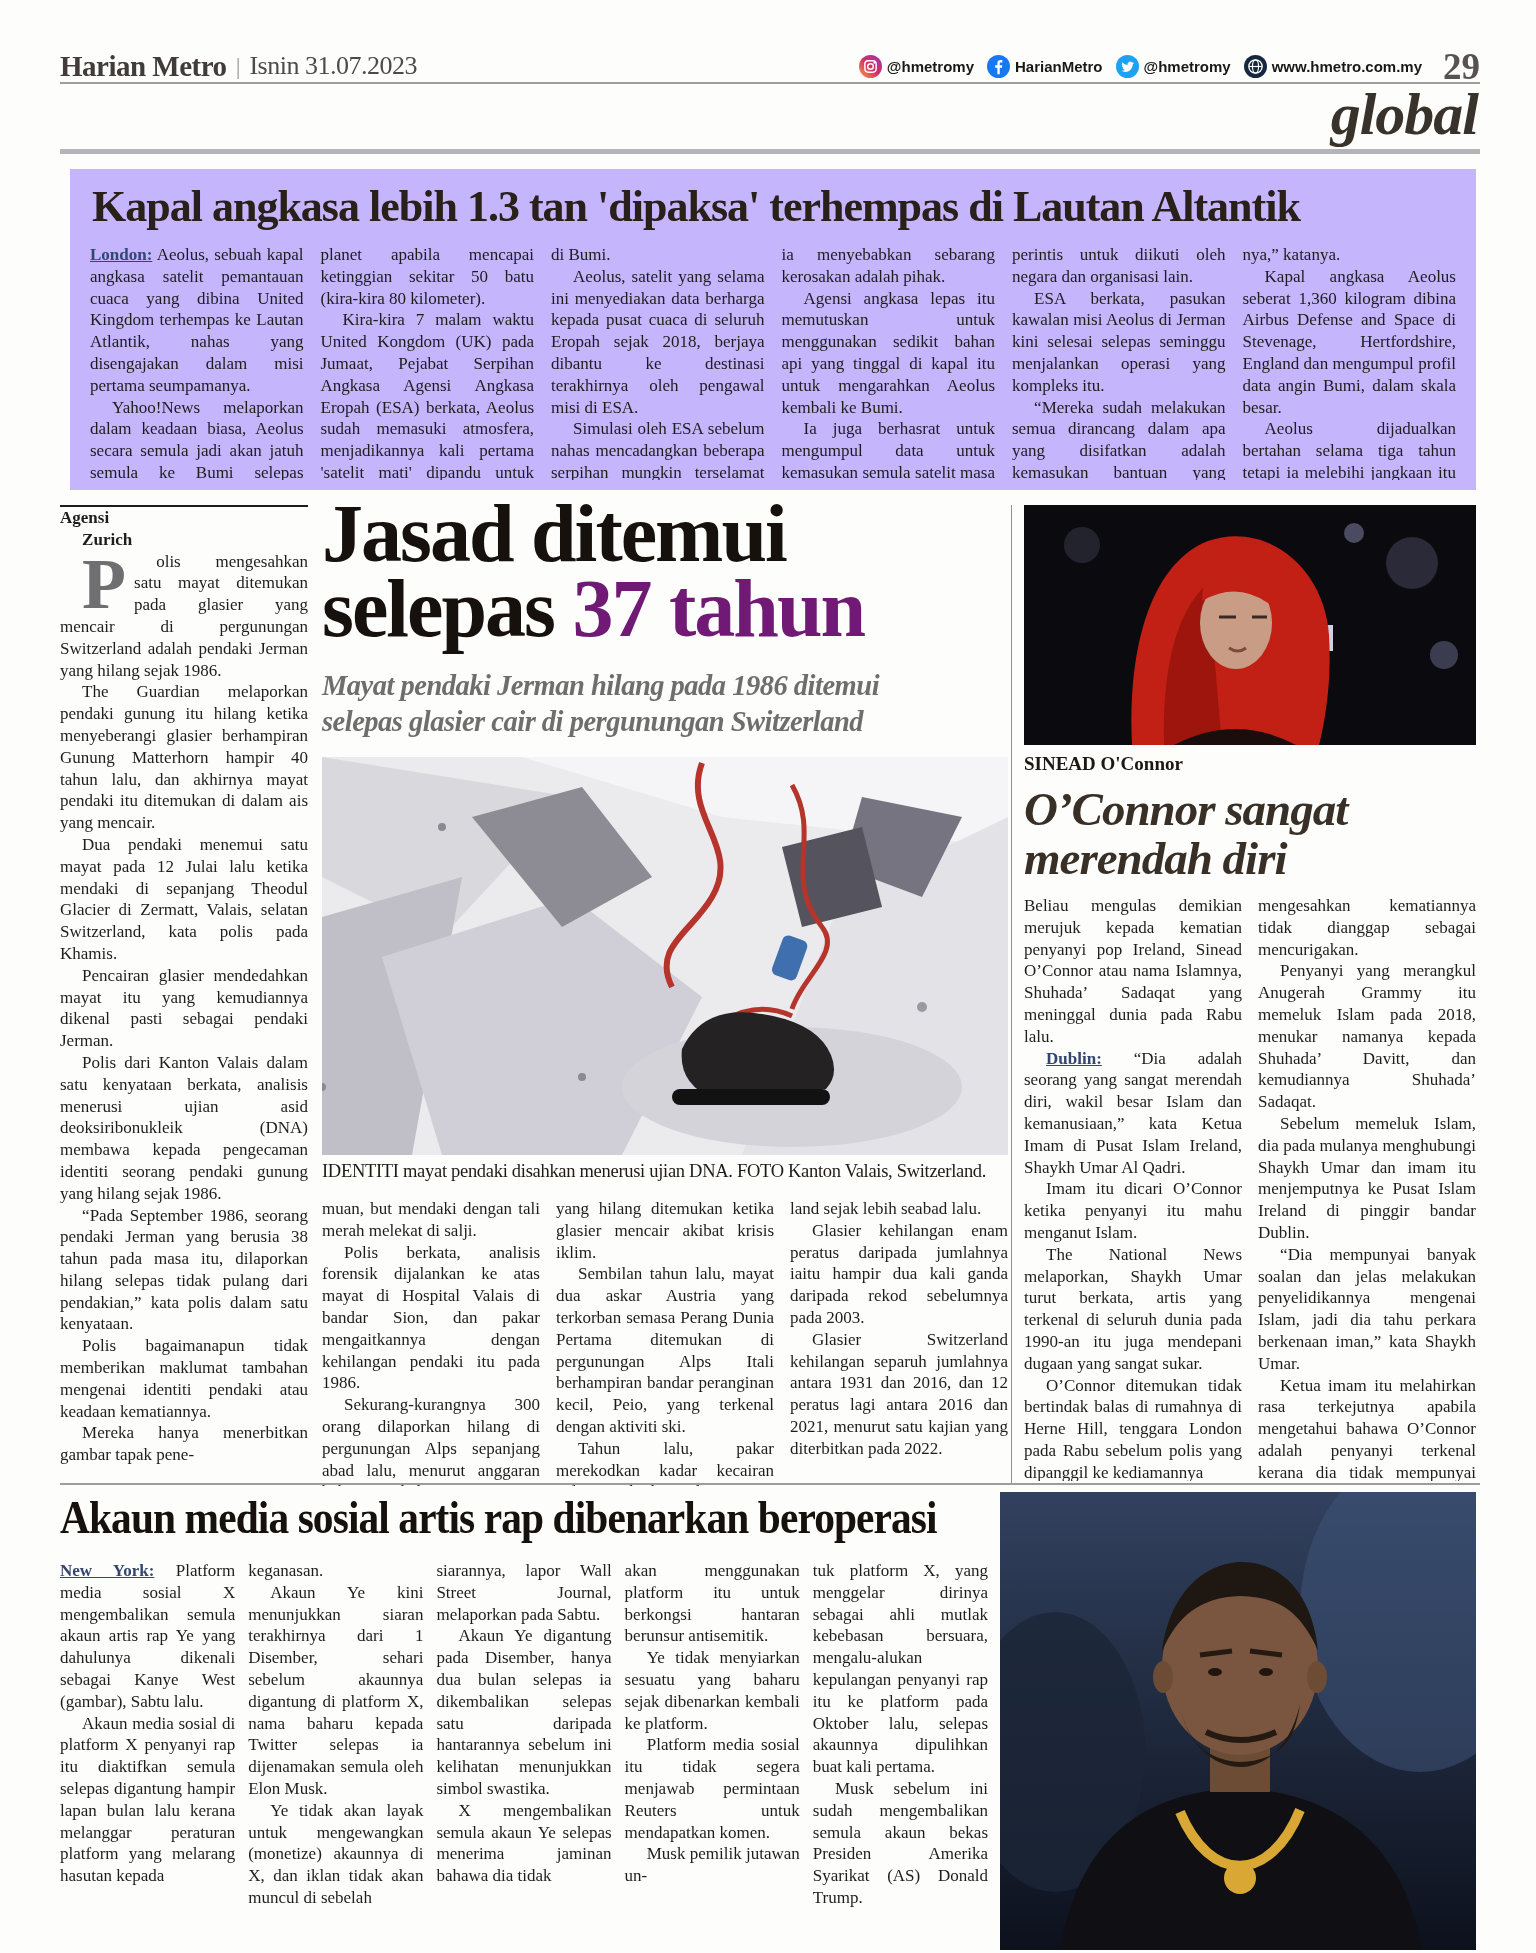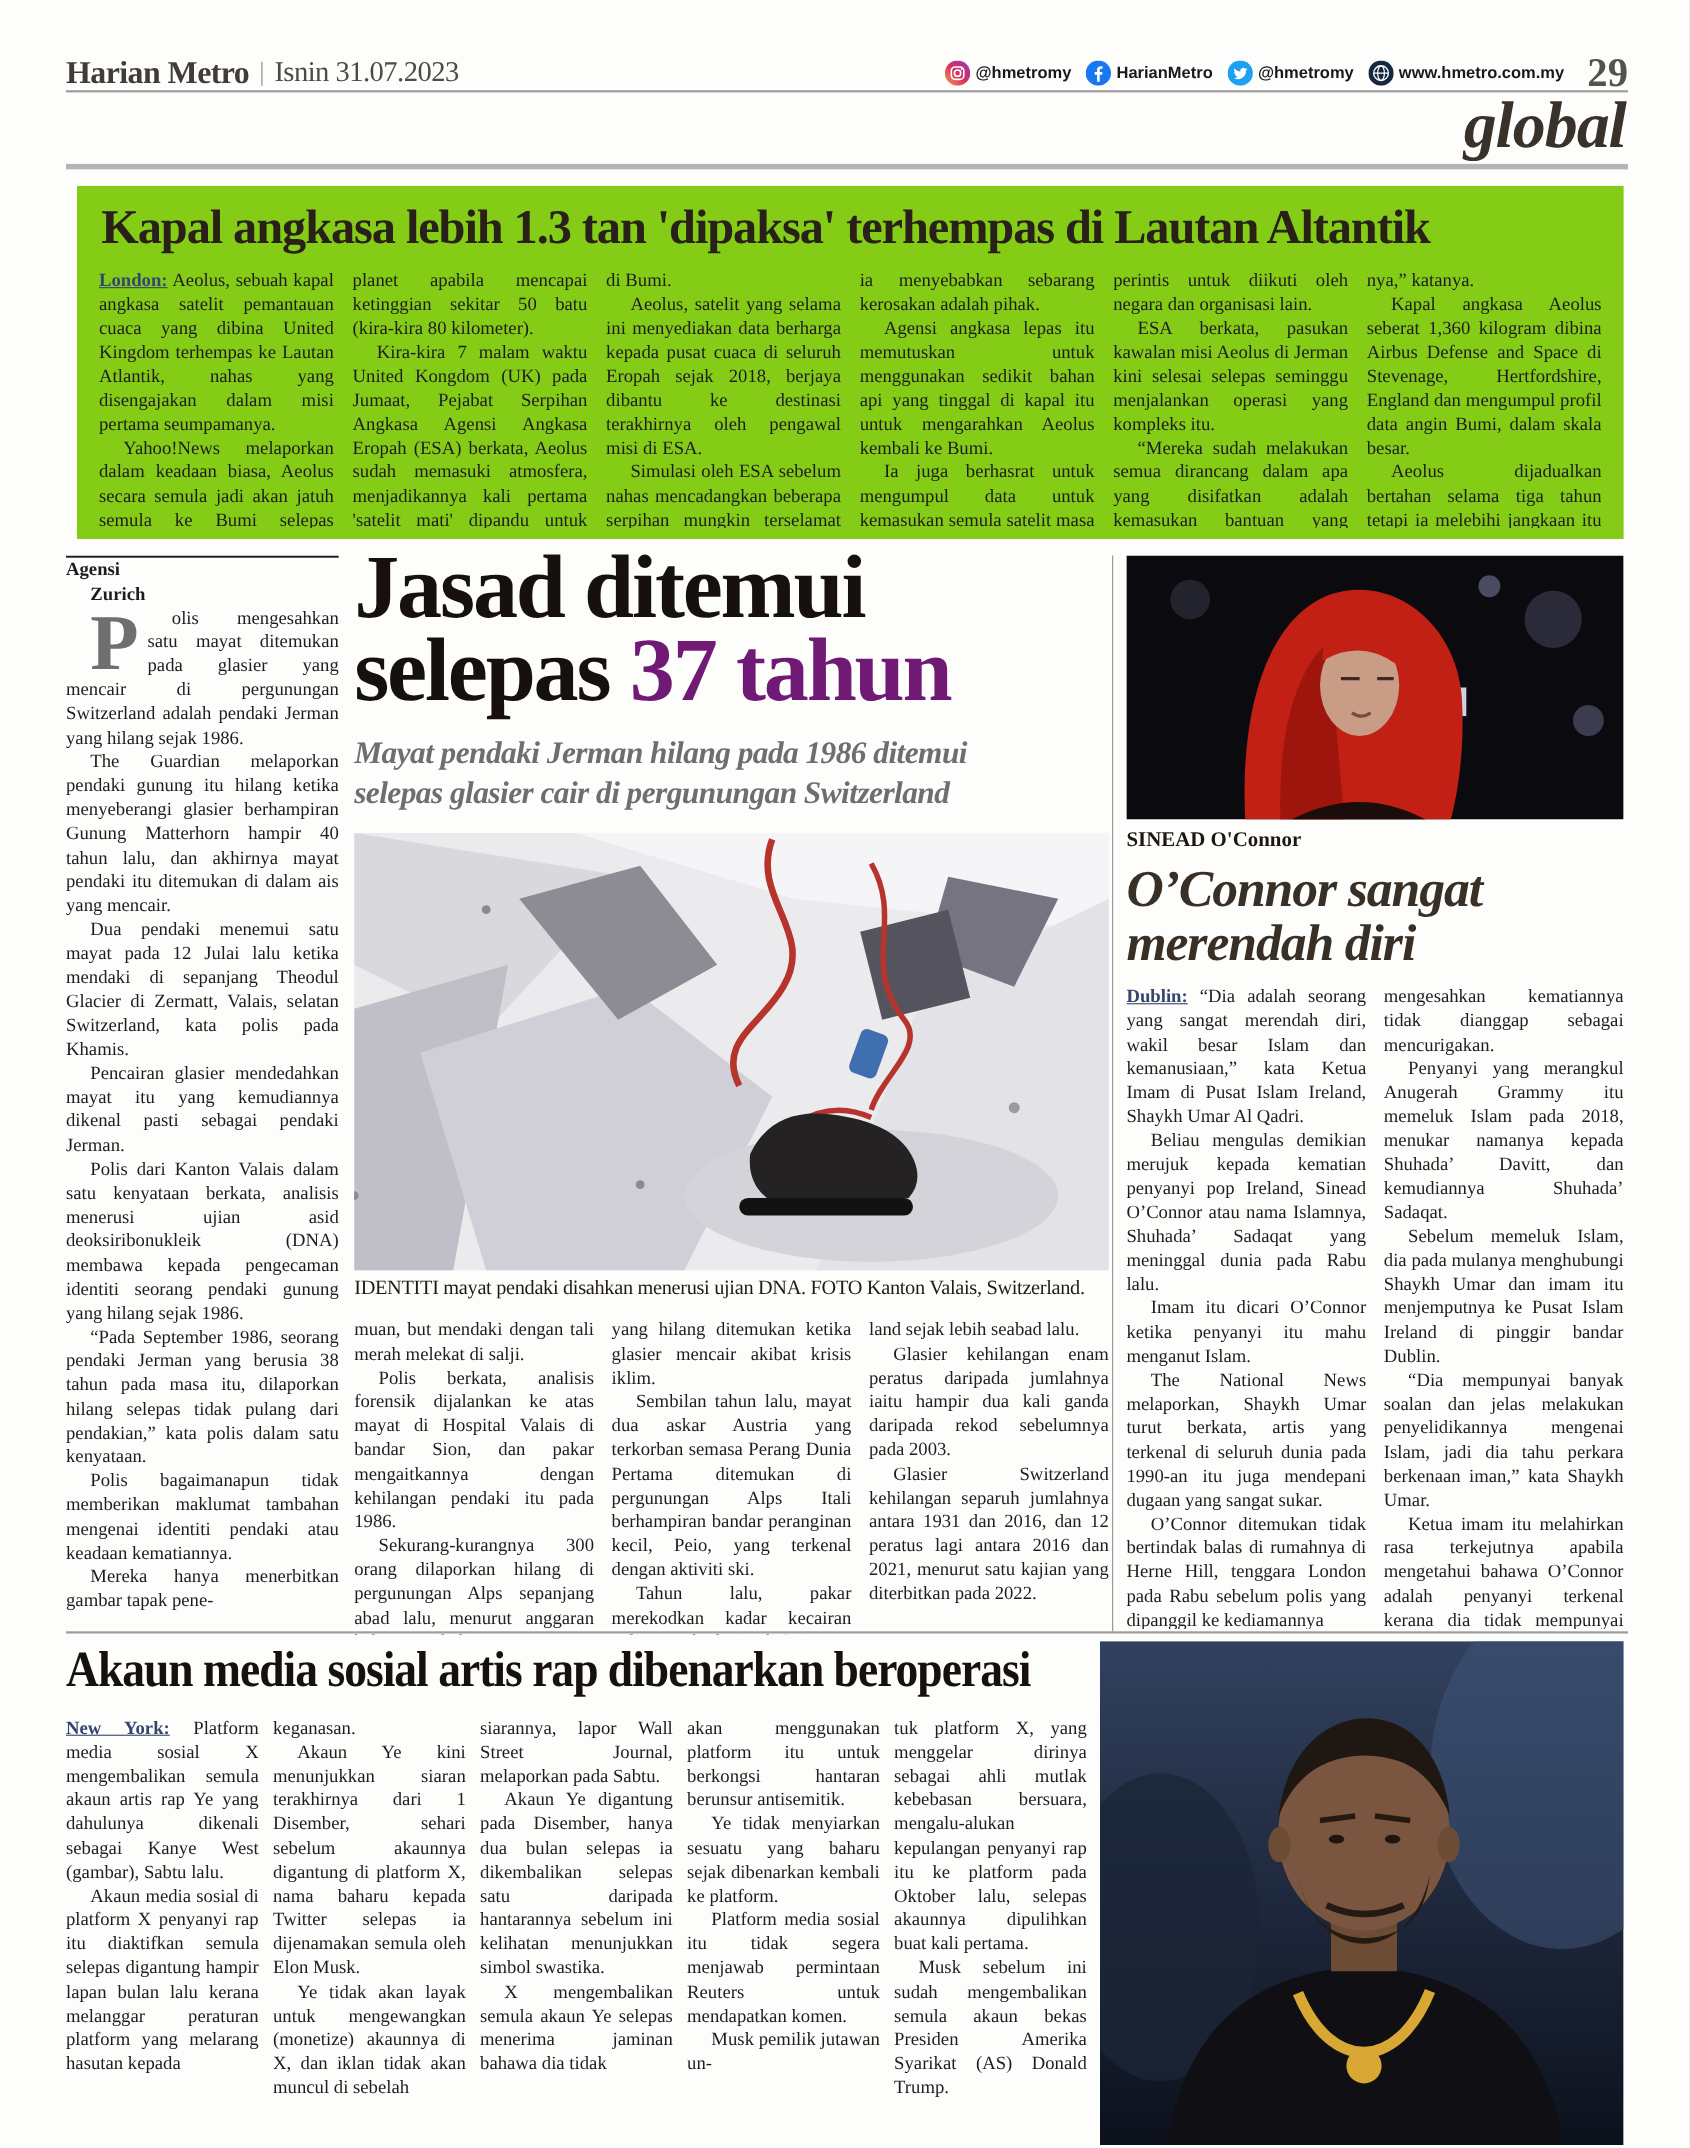--- a/index.html
+++ b/index.html
@@ -18,21 +18,21 @@
   .soc svg { display:block; }
   .pagenum { font-size:37px; font-weight:bold; color:#56524f; margin-left:8px;
              font-family:"Liberation Serif",serif; }
   .rule-thin { position:absolute; left:60px; width:1420px; height:2px; background:#9d9d9d; }
   .global { position:absolute; right:58px; top:84px; font-size:60px; font-style:italic;
             font-weight:bold; color:#39322b; line-height:1; letter-spacing:-1px; }
   .rule-gray { position:absolute; left:60px; width:1420px; top:149px; height:5px; background:#b5b4b8; }
 
   
   .topbox { position:absolute; left:70px; top:169px; width:1406px; height:321px;
-            background:#84cc16; padding:10px 20px 12px; box-sizing:border-box; }
+            background:#c4b5fd; padding:10px 20px 12px; box-sizing:border-box; }
   .topbox h1 { margin:2px 0 12px 2px; font-size:44px; letter-spacing:-1px; color:#29201a;
                font-weight:bold; white-space:nowrap; }
   .topcols { display:flex; gap:17px; height:236px; overflow:hidden; }
   .col { flex:1; min-width:0; }
   .body p { margin:0; font-size:17px; line-height:21.8px; text-align:justify; color:#1d1d1d; }
   .body p + p { text-indent:1.3em; }
   .dl { font-weight:bold; color:#33466f;text-decoration:underline; }
 
   
   .leftcol { position:absolute; left:60px; top:505px; width:248px; height:975px; overflow:hidden; }
@@ -264,22 +264,22 @@
       <path d="M150,240 q62,-32 122,0 z" fill="#1a0d0c"></path>
     </svg>
   </div>
   <div class="occap">SINEAD O'Connor</div>
   <div class="ochead">
     <div>O’Connor sangat</div>
     <div>merendah diri</div>
   </div>
   <div class="occols body">
     <div class="col">
+      <p>Beliau mengulas demikian merujuk kepada kematian penyanyi pop Ireland, Sinead O’Connor atau nama Islamnya, Shuhada’ Sadaqat yang meninggal dunia pada Rabu lalu.</p>
       <p><span class="dl">Dublin:</span> <span>“Dia adalah seorang yang sangat merendah diri, wakil besar Islam dan kemanusiaan,” kata Ketua Imam di Pusat Islam Ireland, Shaykh Umar Al Qadri.</span></p>
-      <p>Beliau mengulas demikian merujuk kepada kematian penyanyi pop Ireland, Sinead O’Connor atau nama Islamnya, Shuhada’ Sadaqat yang meninggal dunia pada Rabu lalu.</p>
       <p>Imam itu dicari O’Connor ketika penyanyi itu mahu menganut Islam.</p>
       <p>The National News melaporkan, Shaykh Umar turut berkata, artis yang terkenal di seluruh dunia pada 1990-an itu juga mendepani dugaan yang sangat sukar.</p>
       <p>O’Connor ditemukan tidak bertindak balas di rumahnya di Herne Hill, tenggara London pada Rabu sebelum polis yang dipanggil ke kediamannya</p>
     </div>
     <div class="col">
       <p>mengesahkan kematiannya tidak dianggap sebagai mencurigakan.</p>
       <p>Penyanyi yang merangkul Anugerah Grammy itu memeluk Islam pada 2018, menukar namanya kepada Shuhada’ Davitt, dan kemudiannya Shuhada’ Sadaqat.</p>
       <p>Sebelum memeluk Islam, dia pada mulanya menghubungi Shaykh Umar dan imam itu menjemputnya ke Pusat Islam Ireland di pinggir bandar Dublin.</p>
       <p>“Dia mempunyai banyak soalan dan jelas melakukan penyelidikannya mengenai Islam, jadi dia tahu perkara berkenaan iman,” kata Shaykh Umar.</p>
       <p>Ketua imam itu melahirkan rasa terkejutnya apabila mengetahui bahawa O’Connor adalah penyanyi terkenal kerana dia tidak mempunyai pengetahuan awal mengenai identiti wanita itu. - Agensi</p>

